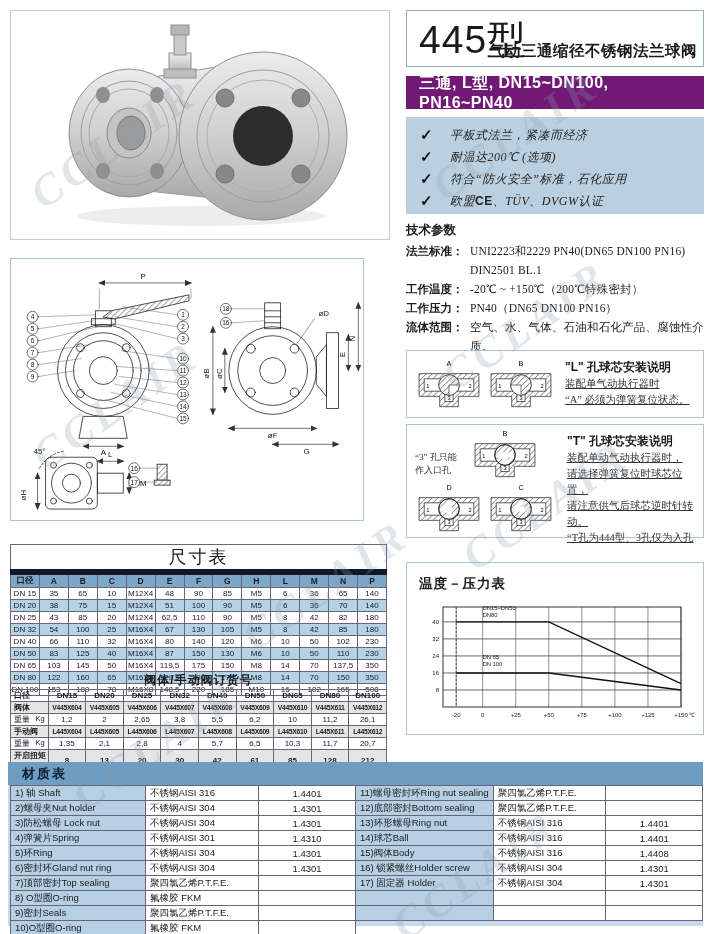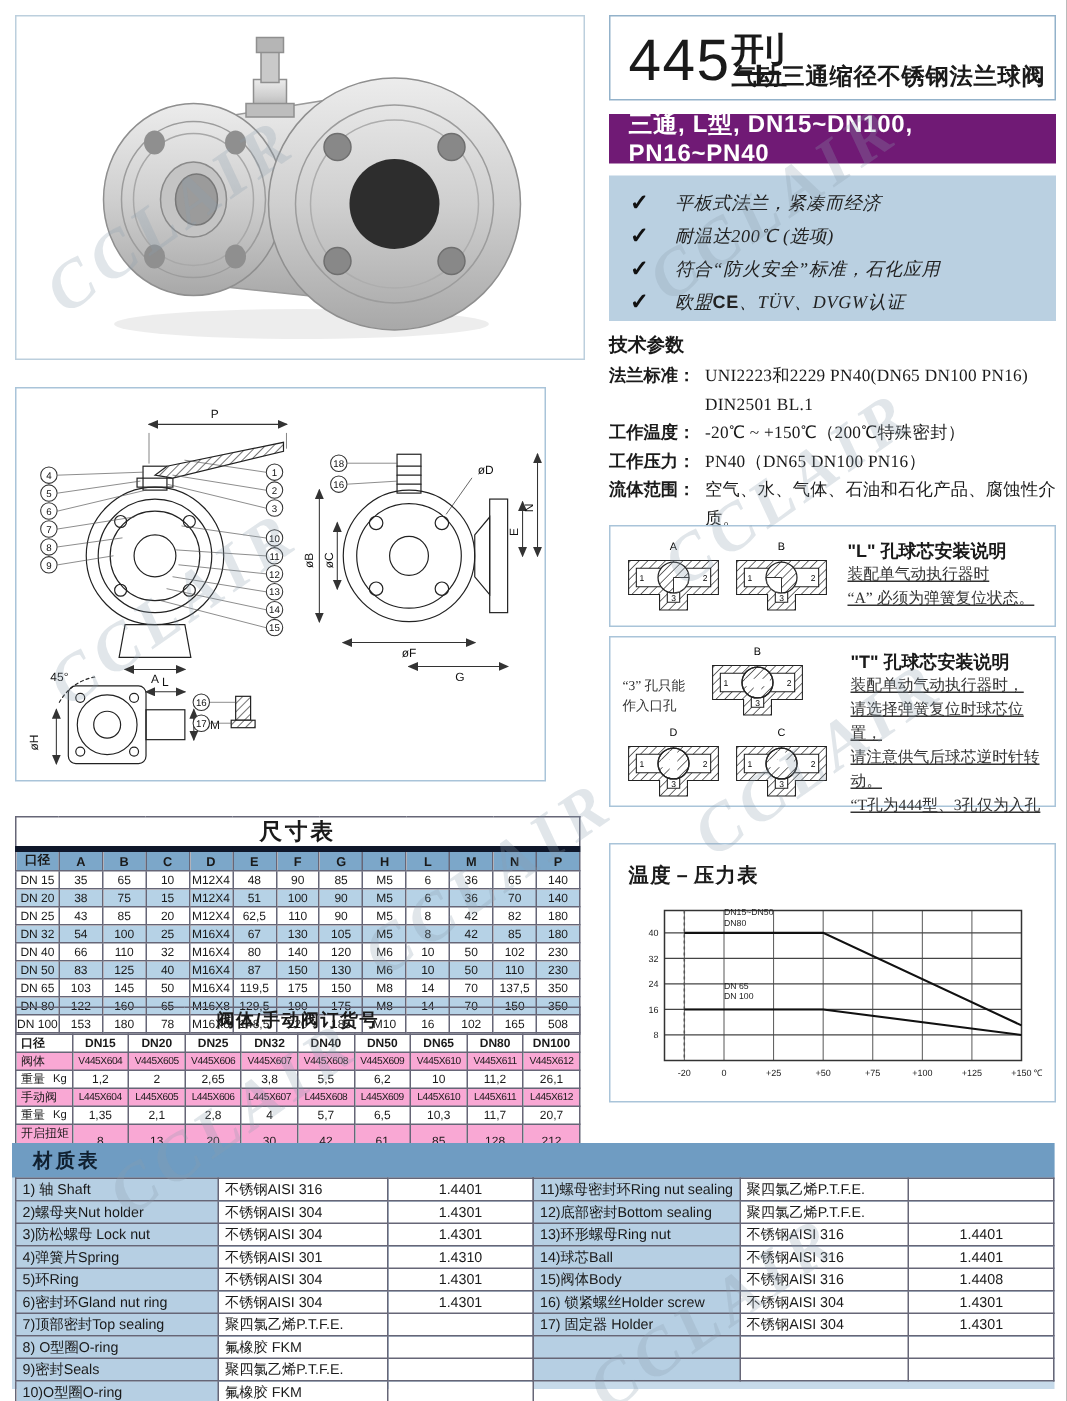--- a/index.html
+++ b/index.html
@@ -40,27 +40,27 @@
   
   .photo-box{left:10px;top:10px;width:380px;height:230px;border:1px solid #bccfdd;}
   .draw-box{left:10px;top:258px;width:354px;height:263px;}
   
   .tblwrap{position:absolute;}
   table{border-collapse:collapse;table-layout:fixed;}
   .dimwrap{left:10px;top:544px;width:377px;}
   .ordwrap{left:10px;top:671px;width:377px;}
   .dtable{width:377px;font-size:8px;border:1px solid #556;}
   .dtable td,.dtable th{border:1px solid #667;text-align:center;height:11px;padding:0;overflow:hidden;white-space:nowrap;}
-  .dtable .ttl{font-size:15px;font-weight:bold;height:17px;border-bottom:4px solid #0f172a;letter-spacing:2px;}
+  .dtable .ttl{font-size:18px;font-weight:normal;height:17px;border-bottom:6px solid #0f172a;letter-spacing:2px;}
   .dtable thead th{background:#7ca7c9;font-weight:bold;font-size:8.5px;height:12px;}
   .dtable tr.alt td{background:#b6d2e6;}
   .otable{width:377px;font-size:8px;border:1px solid #556;}
   .otable td,.otable th{border:1px solid #667;text-align:center;height:11px;padding:0;overflow:hidden;white-space:nowrap;}
   .otable .ttl{font-size:12px;font-weight:bold;height:15px;letter-spacing:1px;}
-  .otable tr.alt td{background:#f9a8d4;}
+  .otable tr.alt td{background:#e5e5e5;font-weight:bold;}
   .otable td.lbl{text-align:left;padding:0 3px;display:table-cell;}
   .otable td.lbl .unit{float:right;font-size:7.5px;}
   .otable td.code{font-size:6.8px;letter-spacing:-.3px;}
   
   .mat-band{position:absolute;left:8px;top:762px;width:695px;height:164px;background:#c6daea;}
   .mat-bar{height:23px;background:#6f9cc2;display:flex;align-items:center;padding-left:14px;
            font-size:13px;font-weight:bold;color:#102030;letter-spacing:2px;}
   .mtable{position:absolute;top:23px;font-size:9.5px;}
   .mtable td{border:1px solid #667;height:14px;padding:0 4px;overflow:hidden;white-space:nowrap;}
   .mtable td.name{background:#b6cfe3;width:126px;}

